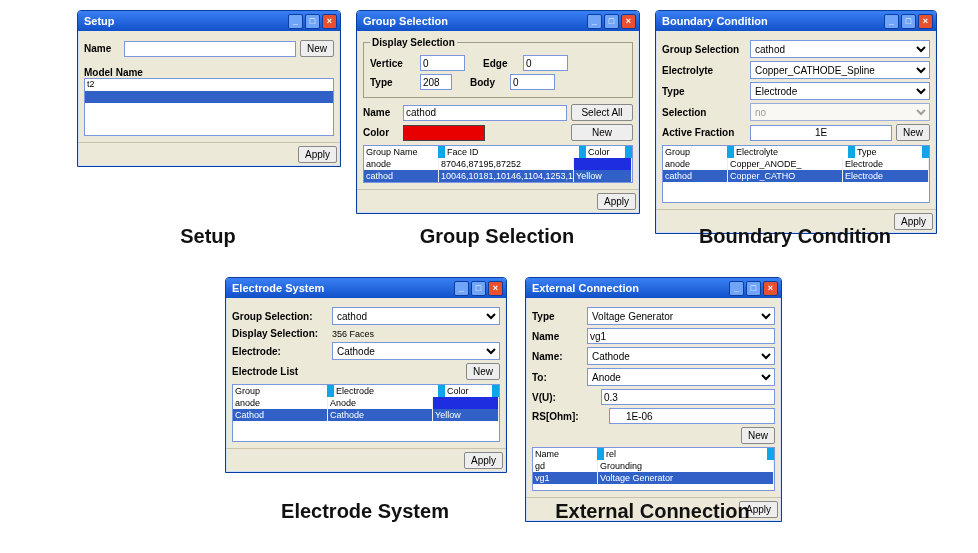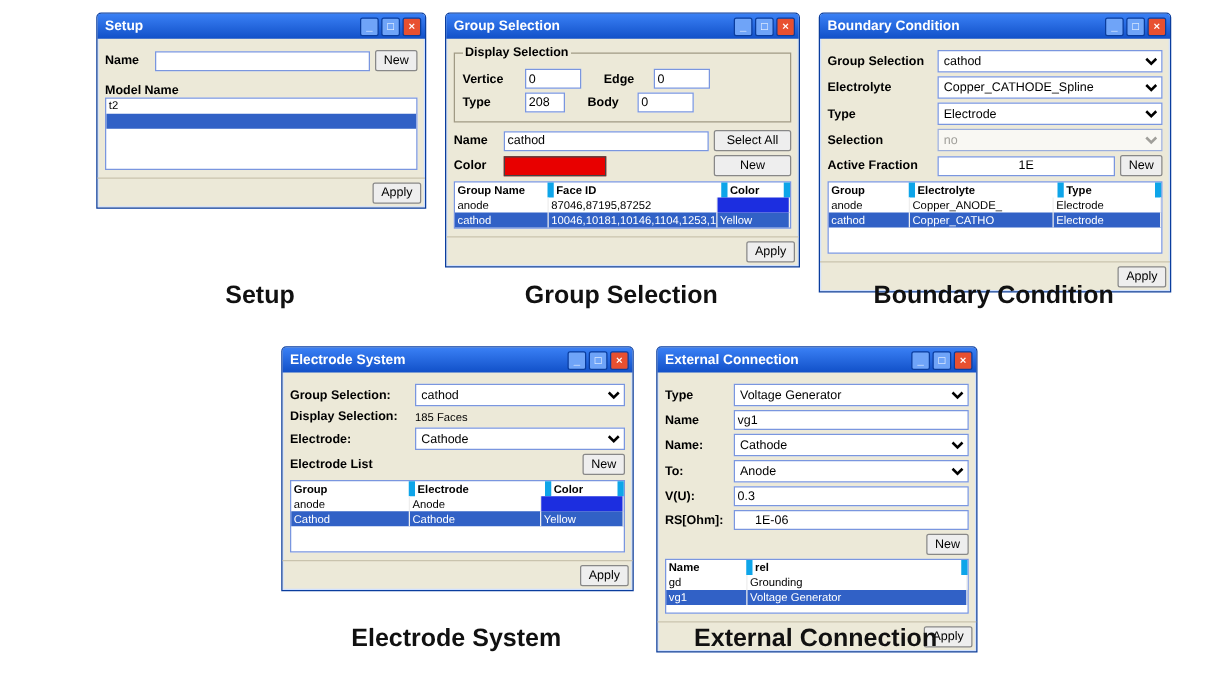--- a/index.html
+++ b/index.html
@@ -49,21 +49,21 @@
   border:1px solid #a09a84; padding:4px 6px; margin:0 0 6px 0;
 }
 fieldset.fs legend { font-weight:bold; font-size:10px; }
 .listbox {
   border:1px solid #7a96df; background:#fff; overflow:hidden;
 }
 .listbox .item { height:12px; font-size:9px; padding:0 2px; white-space:nowrap; }
 .listbox .item.sel { background:#3161c6; color:#fff; }
 .table { border:1px solid #7a96df; background:#fff; font-size:9px; }
 .thead, .trow { display:flex; }
-.thead span { font-weight:bold; padding:1px 2px; border-right:5px solid #0ea5e9; }
+.thead span { font-weight:normal; padding:1px 2px; border-right:7px solid #0ea5e9; }
 .trow span { padding:1px 2px; border-right:1px solid #eee; white-space:nowrap; overflow:hidden; }
 .trow.sel { background:#3161c6; color:#fff; }
 .colorbox { height:14px; border:1px solid #444; }
 .footer-bar { display:flex; justify-content:flex-end; padding:3px; border-top:1px solid #c9c3ad; }
 </style>
 </head>
 <body>
 
 <div class="window" style="left:77px; top:10px; width:262px;">
   <div class="titlebar">
@@ -210,21 +210,21 @@
     <span class="ticon">□</span>
     <span class="ticon close">×</span>
   </div>
   <div class="content">
     <div class="row">
         <span class="label" style="width:100px;">Group Selection:</span>
       <select class="sel" style="flex:1;"><option>cathod</option></select>
       </div>
     <div class="row">
         <span class="label" style="width:100px;">Display Selection:</span>
-      <span style="flex:1; font-size:9px;">185 Faces</span>
+      <span style="flex:1; font-size:9px;">356 Faces</span>
       </div>
     <div class="row">
         <span class="label" style="width:100px;">Electrode:</span>
       <select class="sel" style="flex:1;"><option>Cathode</option></select>
       </div>
     <div class="row">
         <span class="label" style="flex:1;">Electrode List</span>
       <button class="btn">New</button>
       </div>
     <div class="table" style="margin-top:4px; height:56px;">
@@ -270,24 +270,24 @@
     <div class="row">
         <span class="label" style="width:55px;">Name:</span>
       <select class="sel" style="flex:1;"><option>Cathode</option></select>
       </div>
     <div class="row">
         <span class="label" style="width:55px;">To:</span>
       <select class="sel" style="flex:1;"><option>Anode</option></select>
       </div>
     <div class="row">
         <span class="label" style="width:55px;">V(U):</span>
-      <input class="text" style="flex: 1 1 0%;" value="0.3">
-      </div>
-    <div class="row">
-        <span class="label" style="width:55px;">RS[Ohm]:</span>
+      <input class="text" style="flex: 1 1 0%; margin-left: 14px;" value="0.3">
+      </div>
+    <div class="row">
+        <span class="label" style="width:77px;">RS[Ohm]:</span>
       <input class="text" style="flex: 1 1 0%; padding-left: 16px;" value="1E-06">
       </div>
     <div class="row" style="justify-content:flex-end;">
       <button class="btn">New</button>
       </div>
     <div class="table" style="margin-top:2px; height:42px;">
       <div class="thead">
         <span style="width:60px;">Name</span>
         <span style="flex:1;">rel</span>
       </div>

